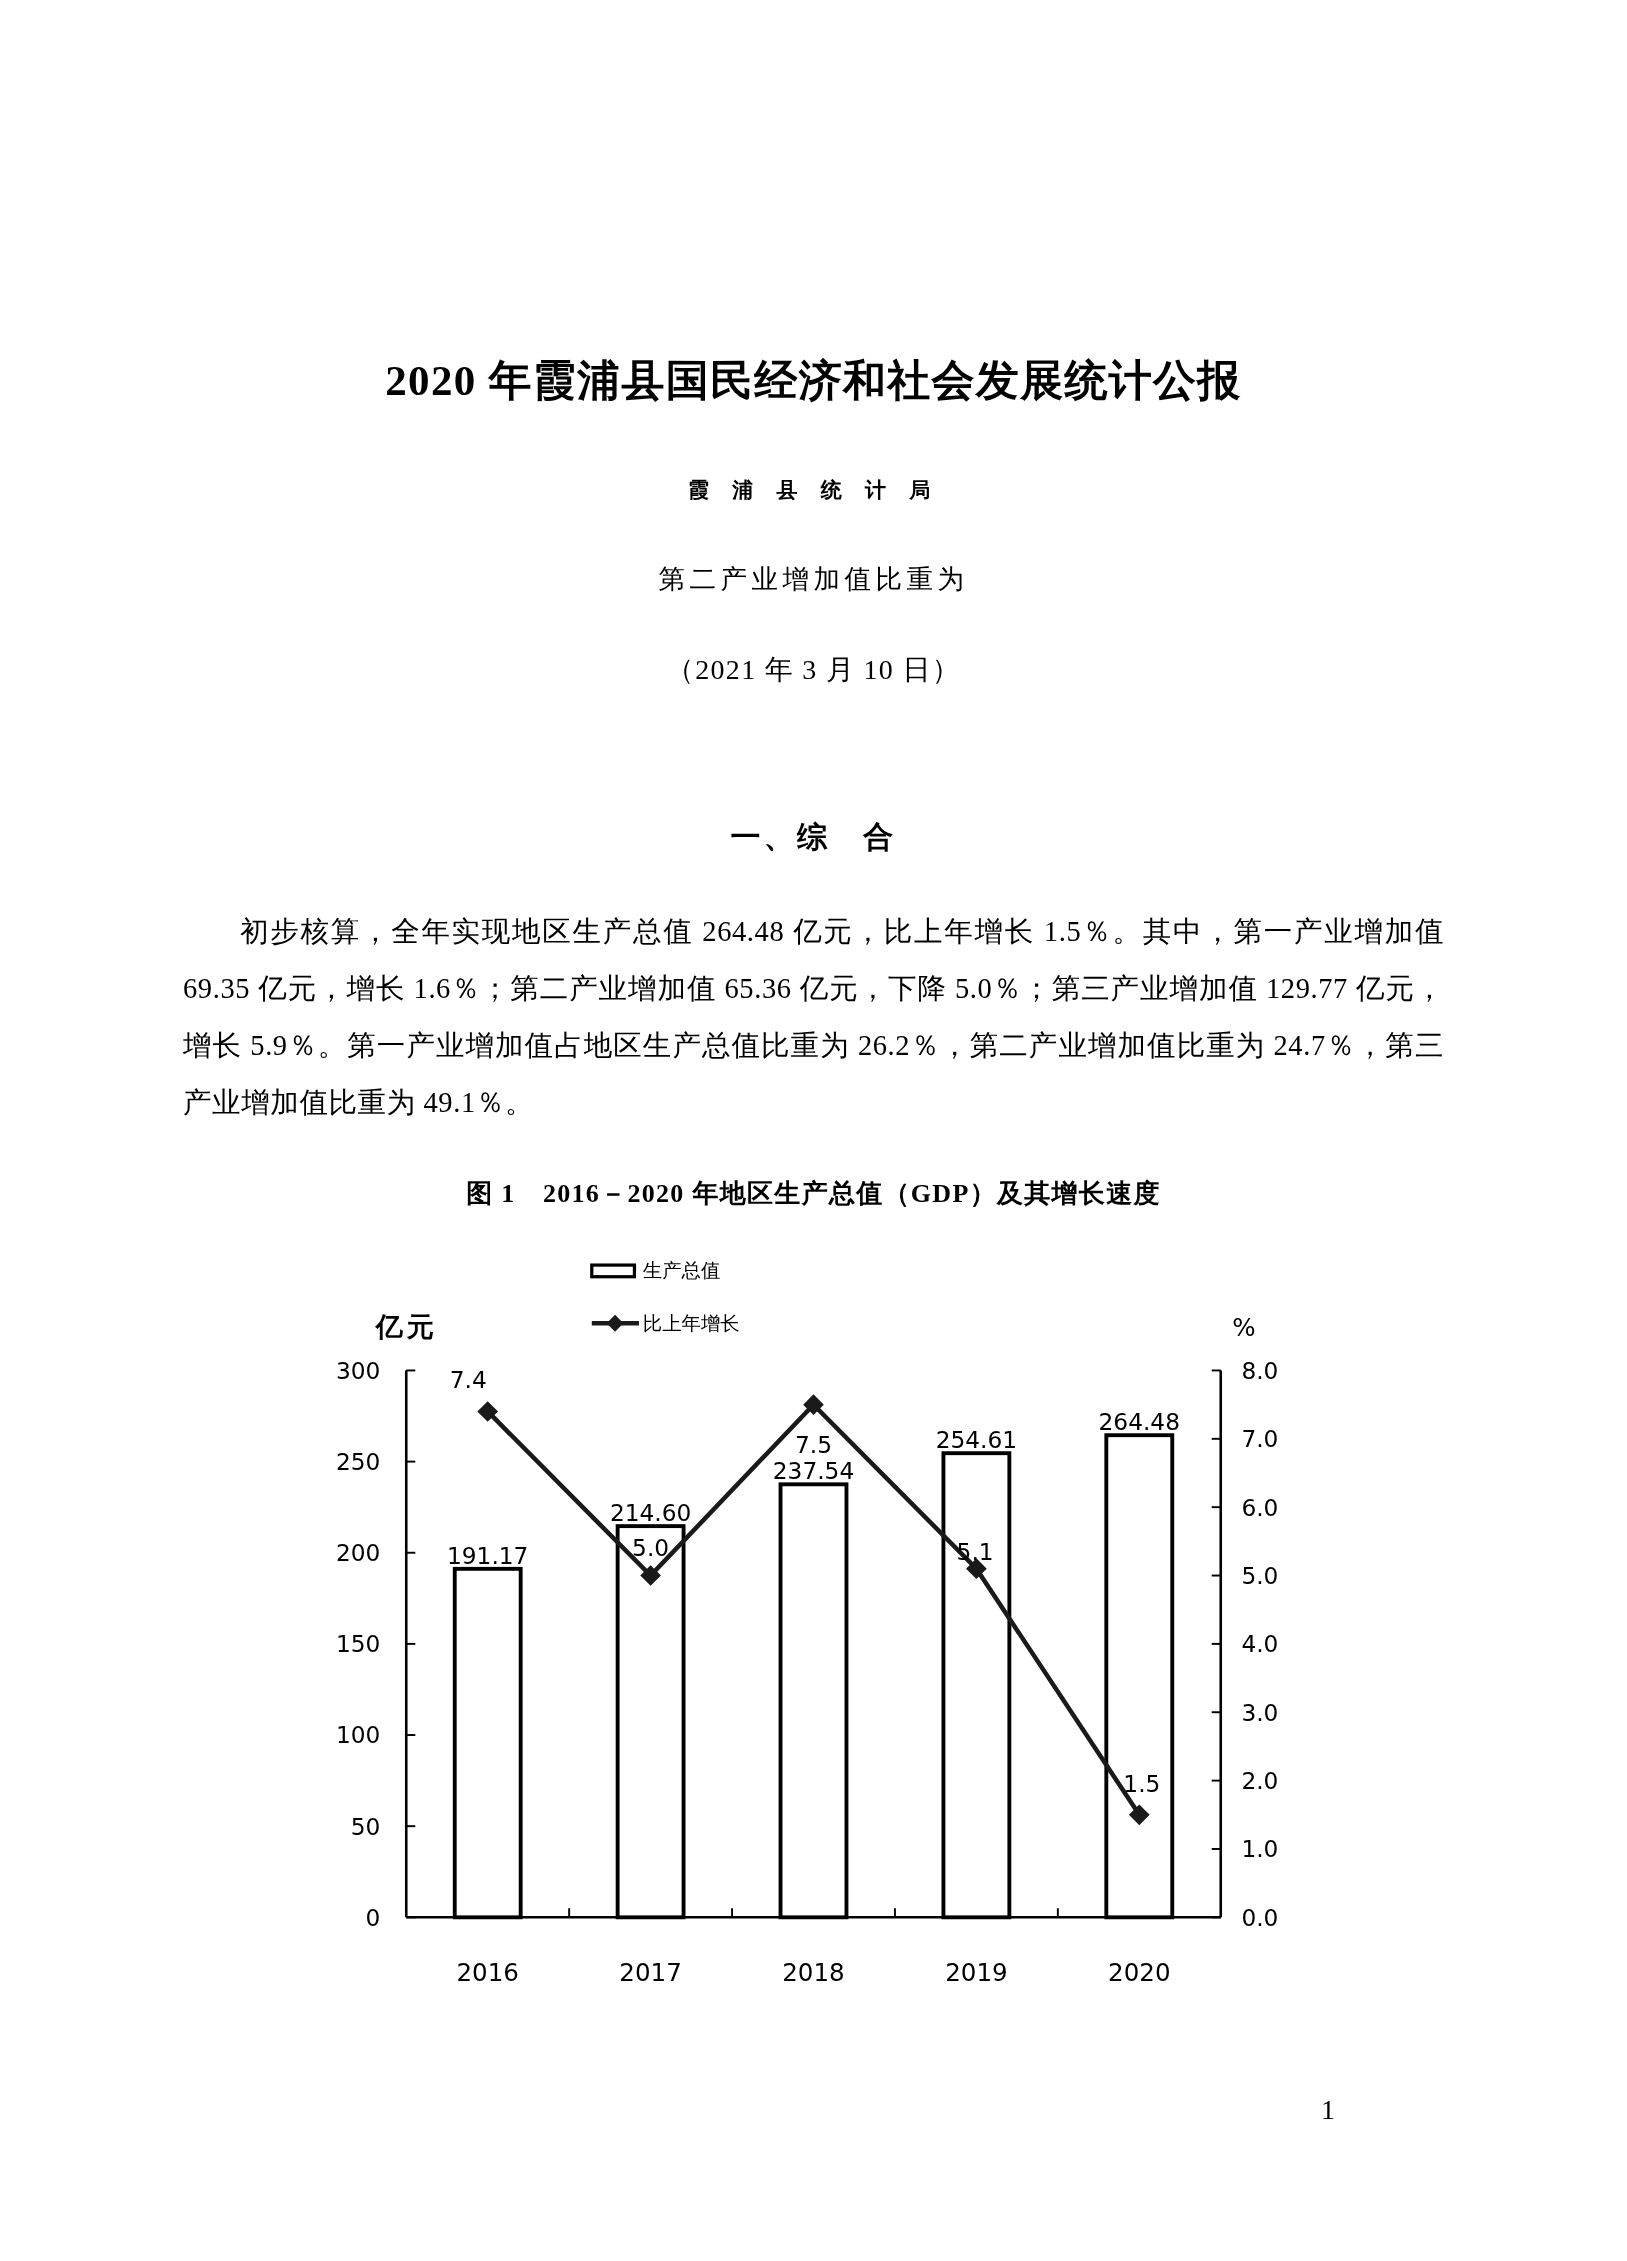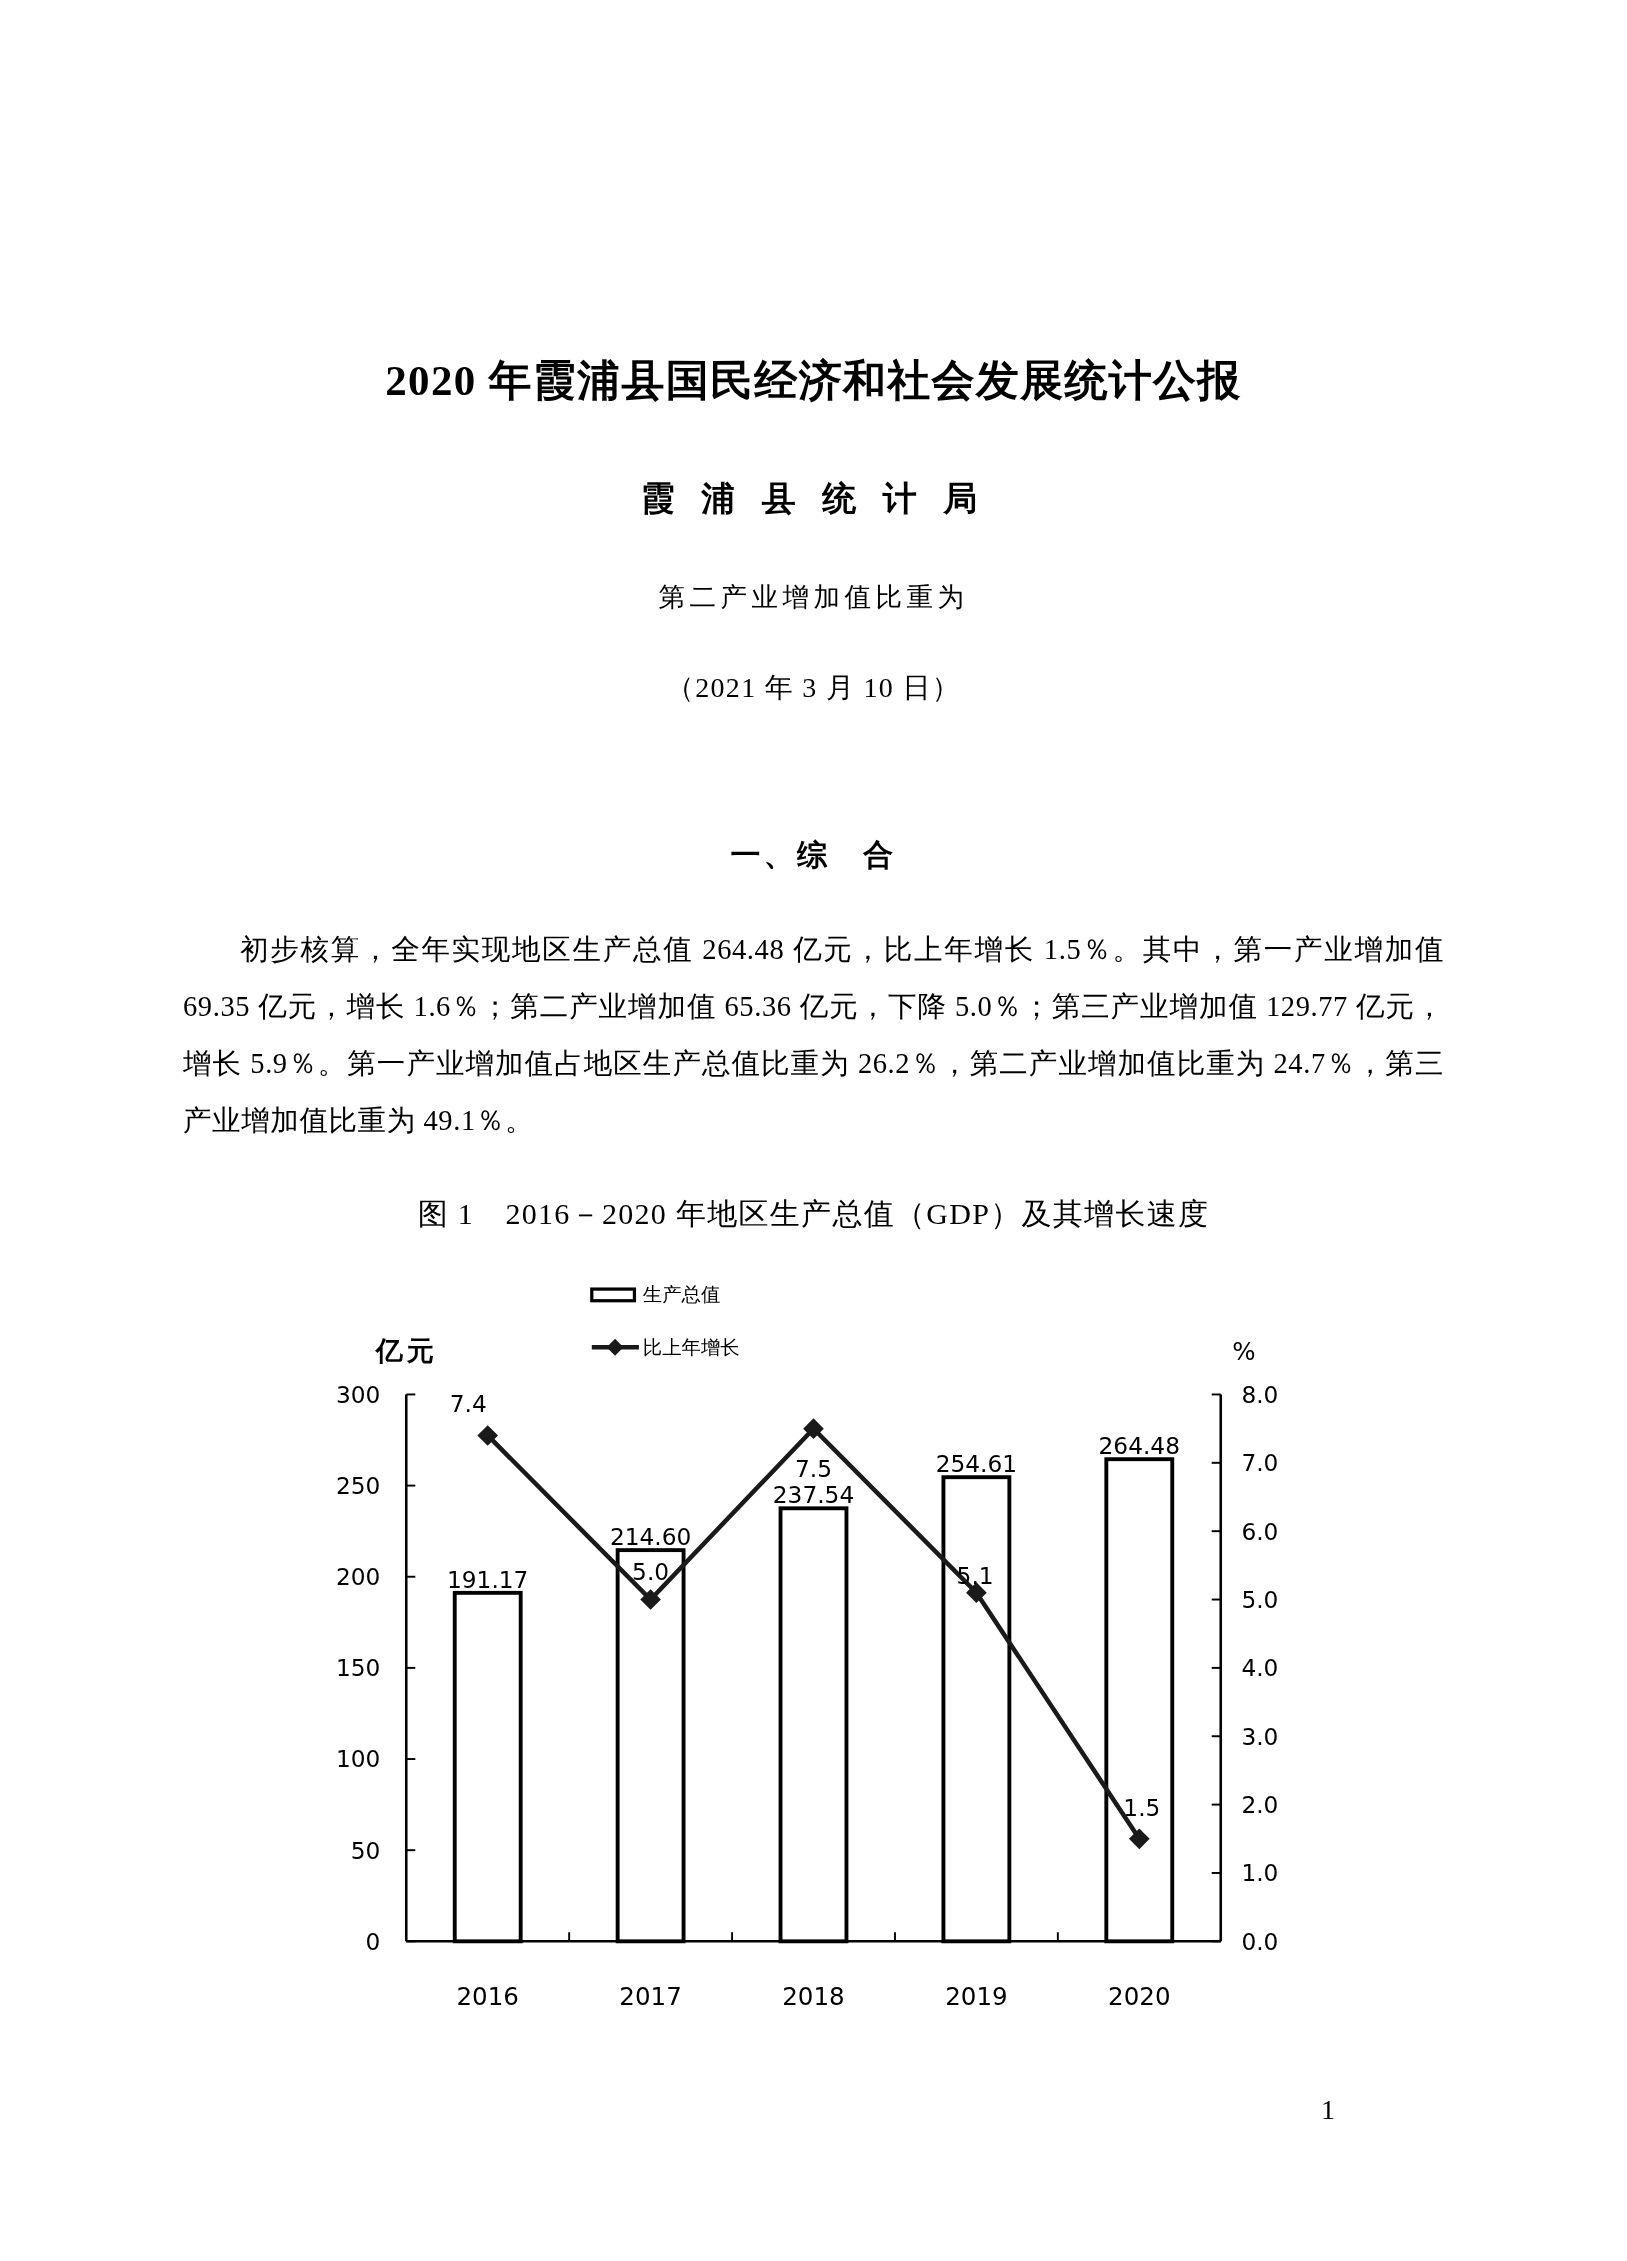--- a/index.html
+++ b/index.html
@@ -11,21 +11,21 @@
     overflow:hidden;
   }
   .doc-title{
     margin:0;padding-top:357px;
     text-align:center;
     font-size:43px;font-weight:bold;line-height:1.1;
     letter-spacing:1.3px;
   }
   .doc-subtitle{
     margin-top:72px;text-align:center;
-    font-size:34px;font-weight:bold;letter-spacing:9px;
+    font-size:21px;font-weight:bold;letter-spacing:9px;
   }
   .doc-agency{
     margin-top:57px;text-align:center;
     font-size:26.5px;letter-spacing:4.5px;
   }
   .doc-date{
     margin-top:54px;text-align:center;
     font-size:28px;letter-spacing:1.3px;
   }
   .section-heading{
@@ -33,21 +33,21 @@
     font-size:30px;font-weight:bold;letter-spacing:3.2px;
   }
   .body-paragraph{
     margin:45px 183px 0;
     font-size:28.5px;line-height:57px;
     text-align:justify;text-indent:57px;
     letter-spacing:0.6px;
   }
   .figure-caption{
     margin:45px 0 0;text-align:center;
-    font-size:30px;font-weight:normal;letter-spacing:1.3px;
+    font-size:26px;font-weight:bold;letter-spacing:1.3px;
   }
   .chart-wrap{width:1061px;margin:24.6px auto 0;}
   .chart-wrap svg{display:block;}
   .page-number{
     position:absolute;left:1321px;top:2094px;
     font-size:28px;
   }
 </style>
 </head>
 <body>

